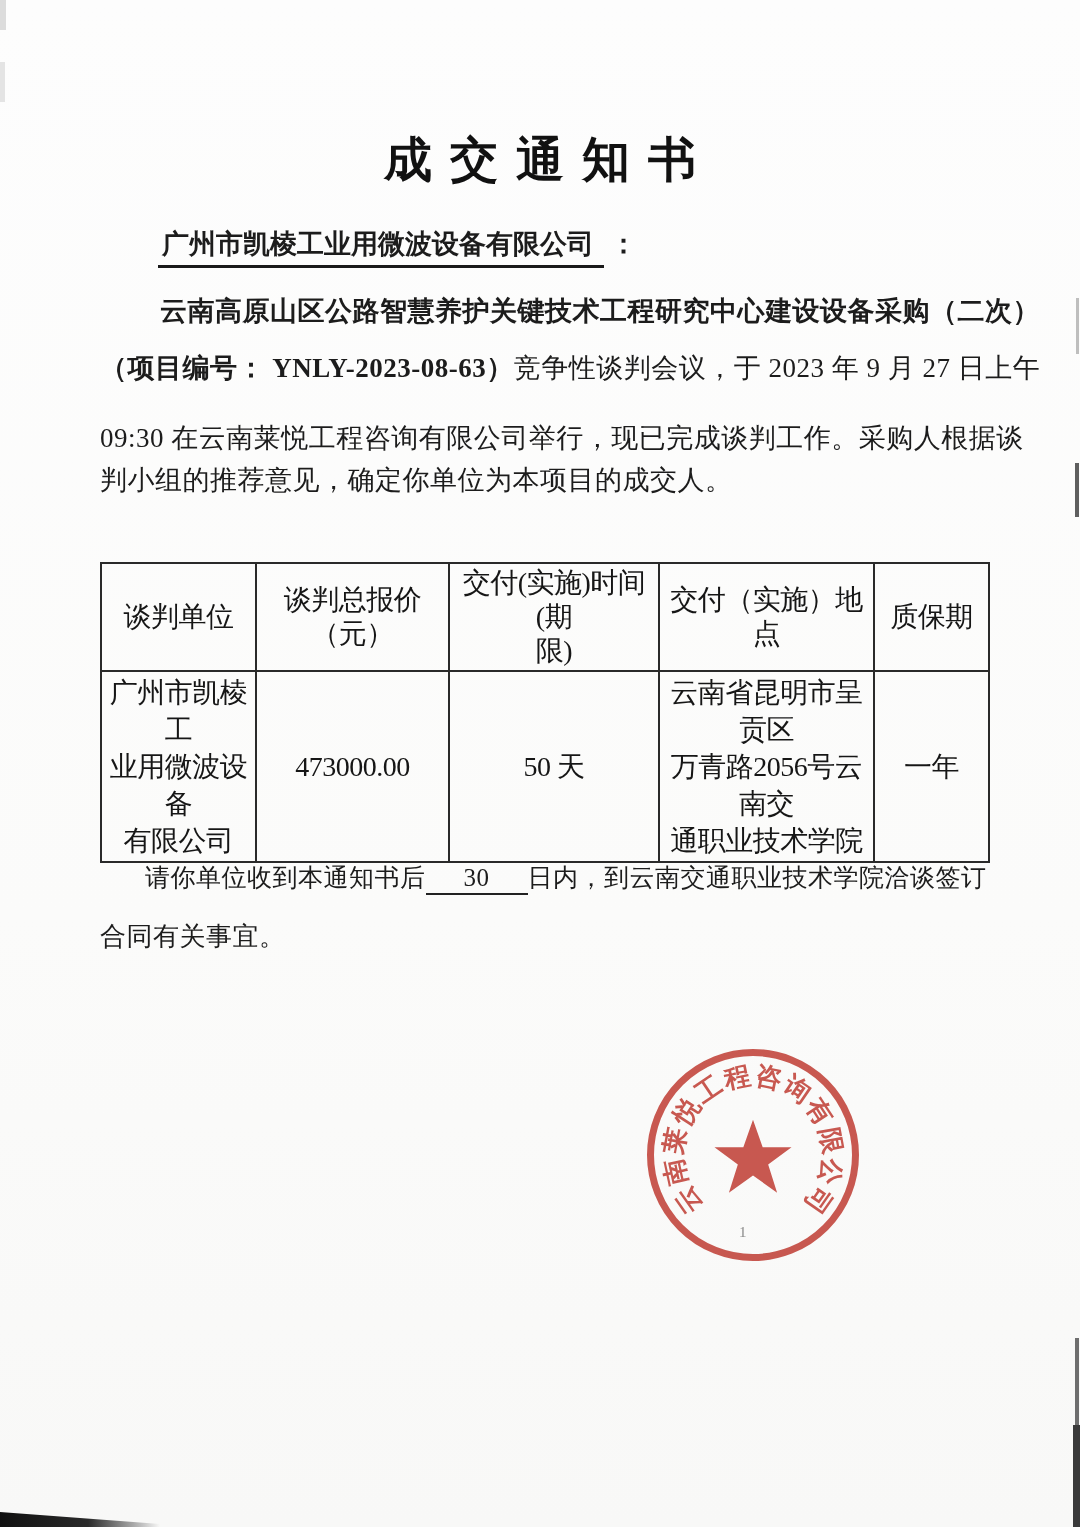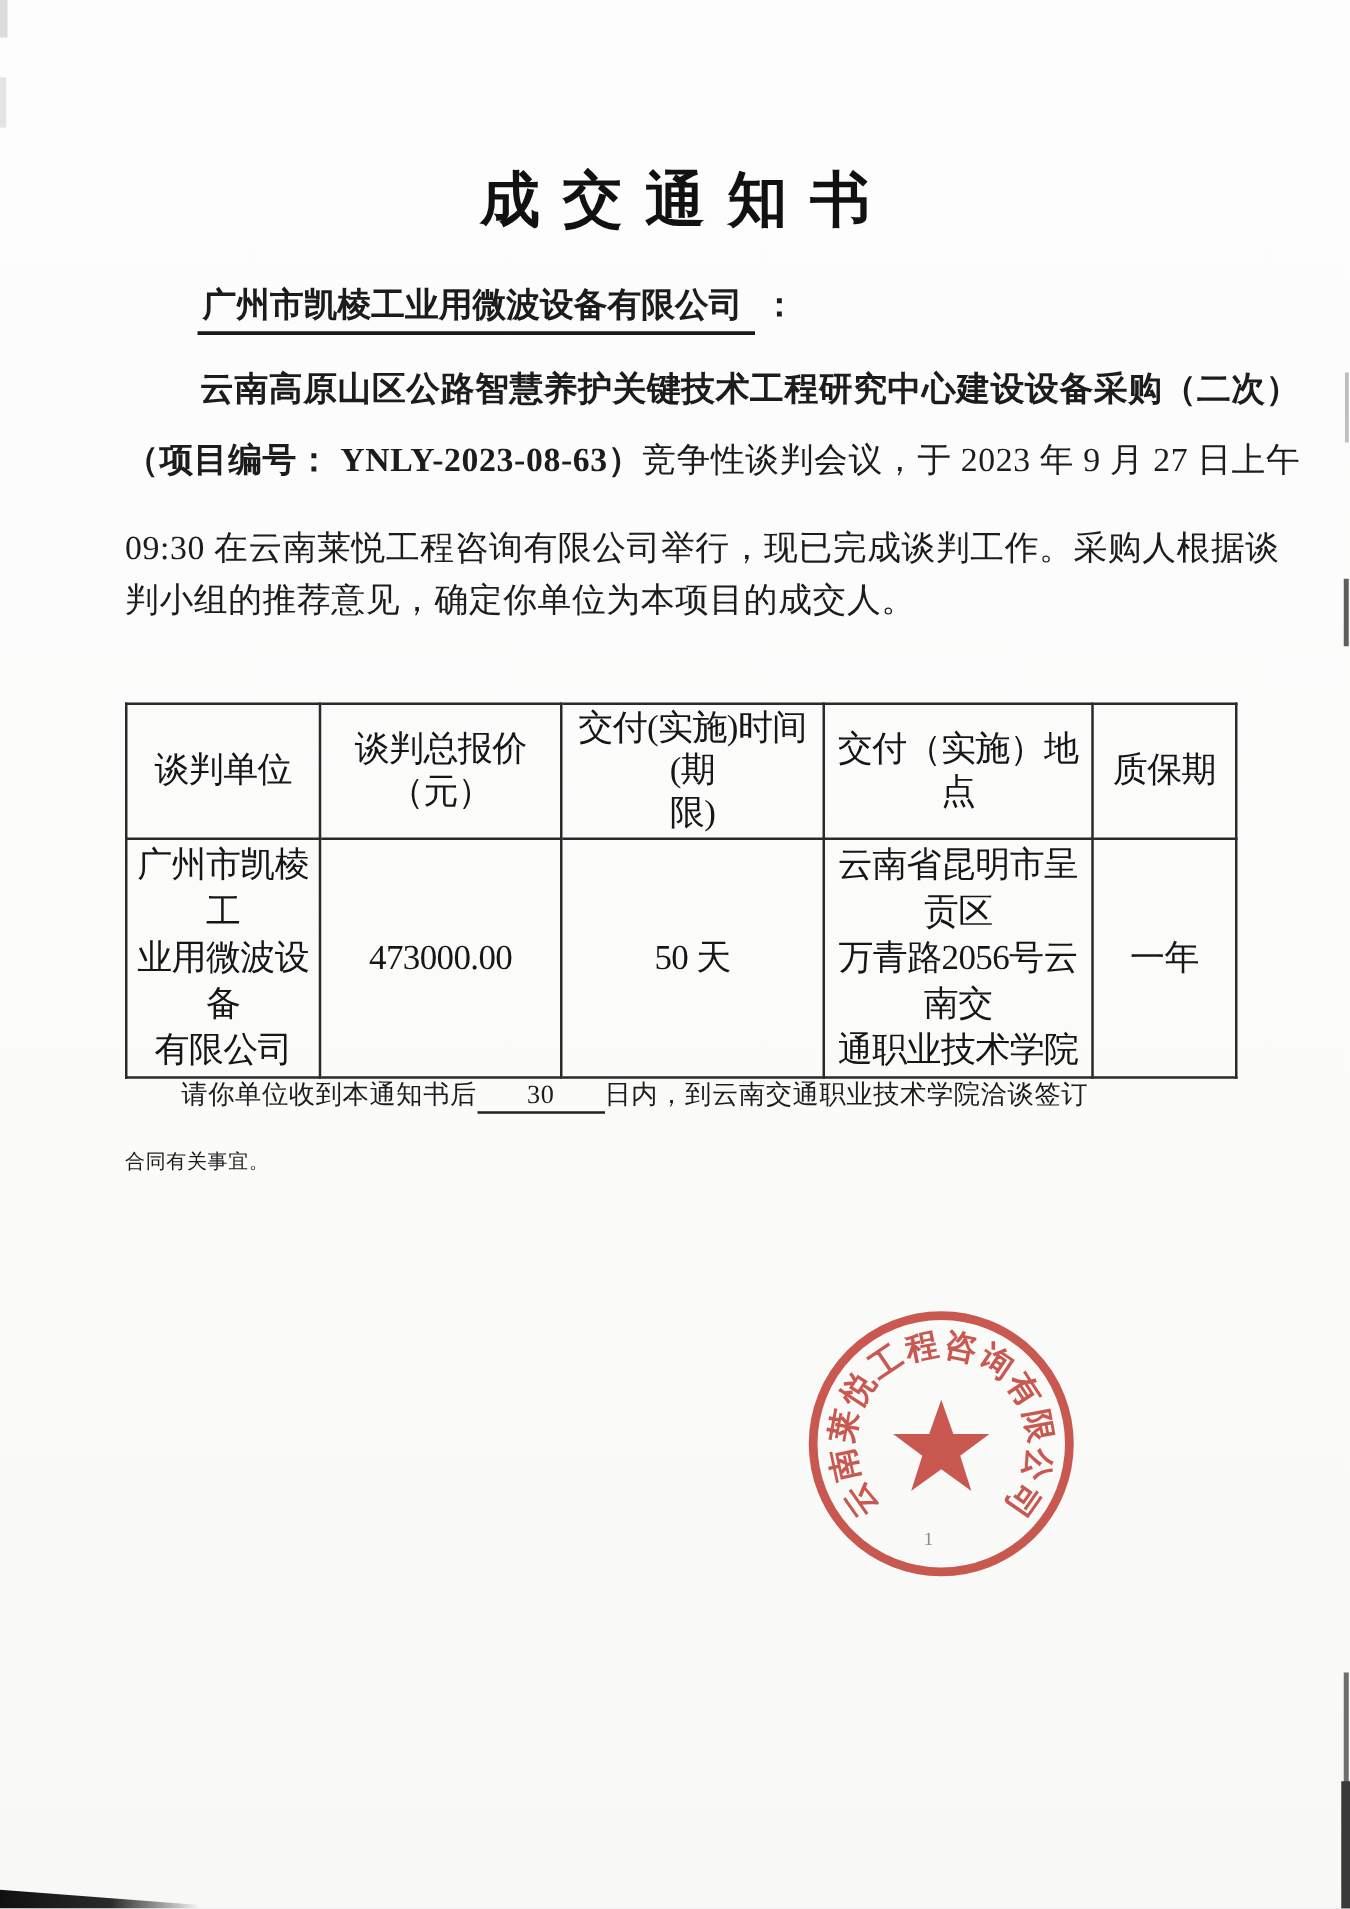--- a/index.html
+++ b/index.html
@@ -49,22 +49,22 @@
   .notice-table td{
     border:2px solid #2a2a2a;
     text-align:center;vertical-align:middle;
     white-space:pre-line;
     line-height:34px;
     padding:2px;
     letter-spacing:-0.5px;
   }
   .notice-table tr.hdr td{height:76px;}
   .notice-table tr.body td{height:151px;line-height:37px;}
-  .closing1{position:absolute;left:145px;top:861px;font-size:21px;white-space:nowrap;letter-spacing:0.5px;}
-  .closing2{position:absolute;left:100px;top:919px;font-size:16px;white-space:nowrap;letter-spacing:0.5px;}
+  .closing1{position:absolute;left:145px;top:861px;font-size:25px;white-space:nowrap;letter-spacing:0.5px;}
+  .closing2{position:absolute;left:100px;top:919px;font-size:26px;white-space:nowrap;letter-spacing:0.5px;}
   .blank-line{
     display:inline-block;min-width:94px;
     text-align:center;
     border-bottom:2px solid #222;
     padding:0 4px 1px 4px;
   }
   .sig-agency{position:absolute;left:601px;top:1120px;font-size:28px;white-space:nowrap;}
   .sig-date{position:absolute;left:601px;top:1176px;font-size:28px;white-space:nowrap;word-spacing:5px;}
   .page-num{position:absolute;left:739px;top:1224px;font-size:15px;color:#8a8a8a;}
   

